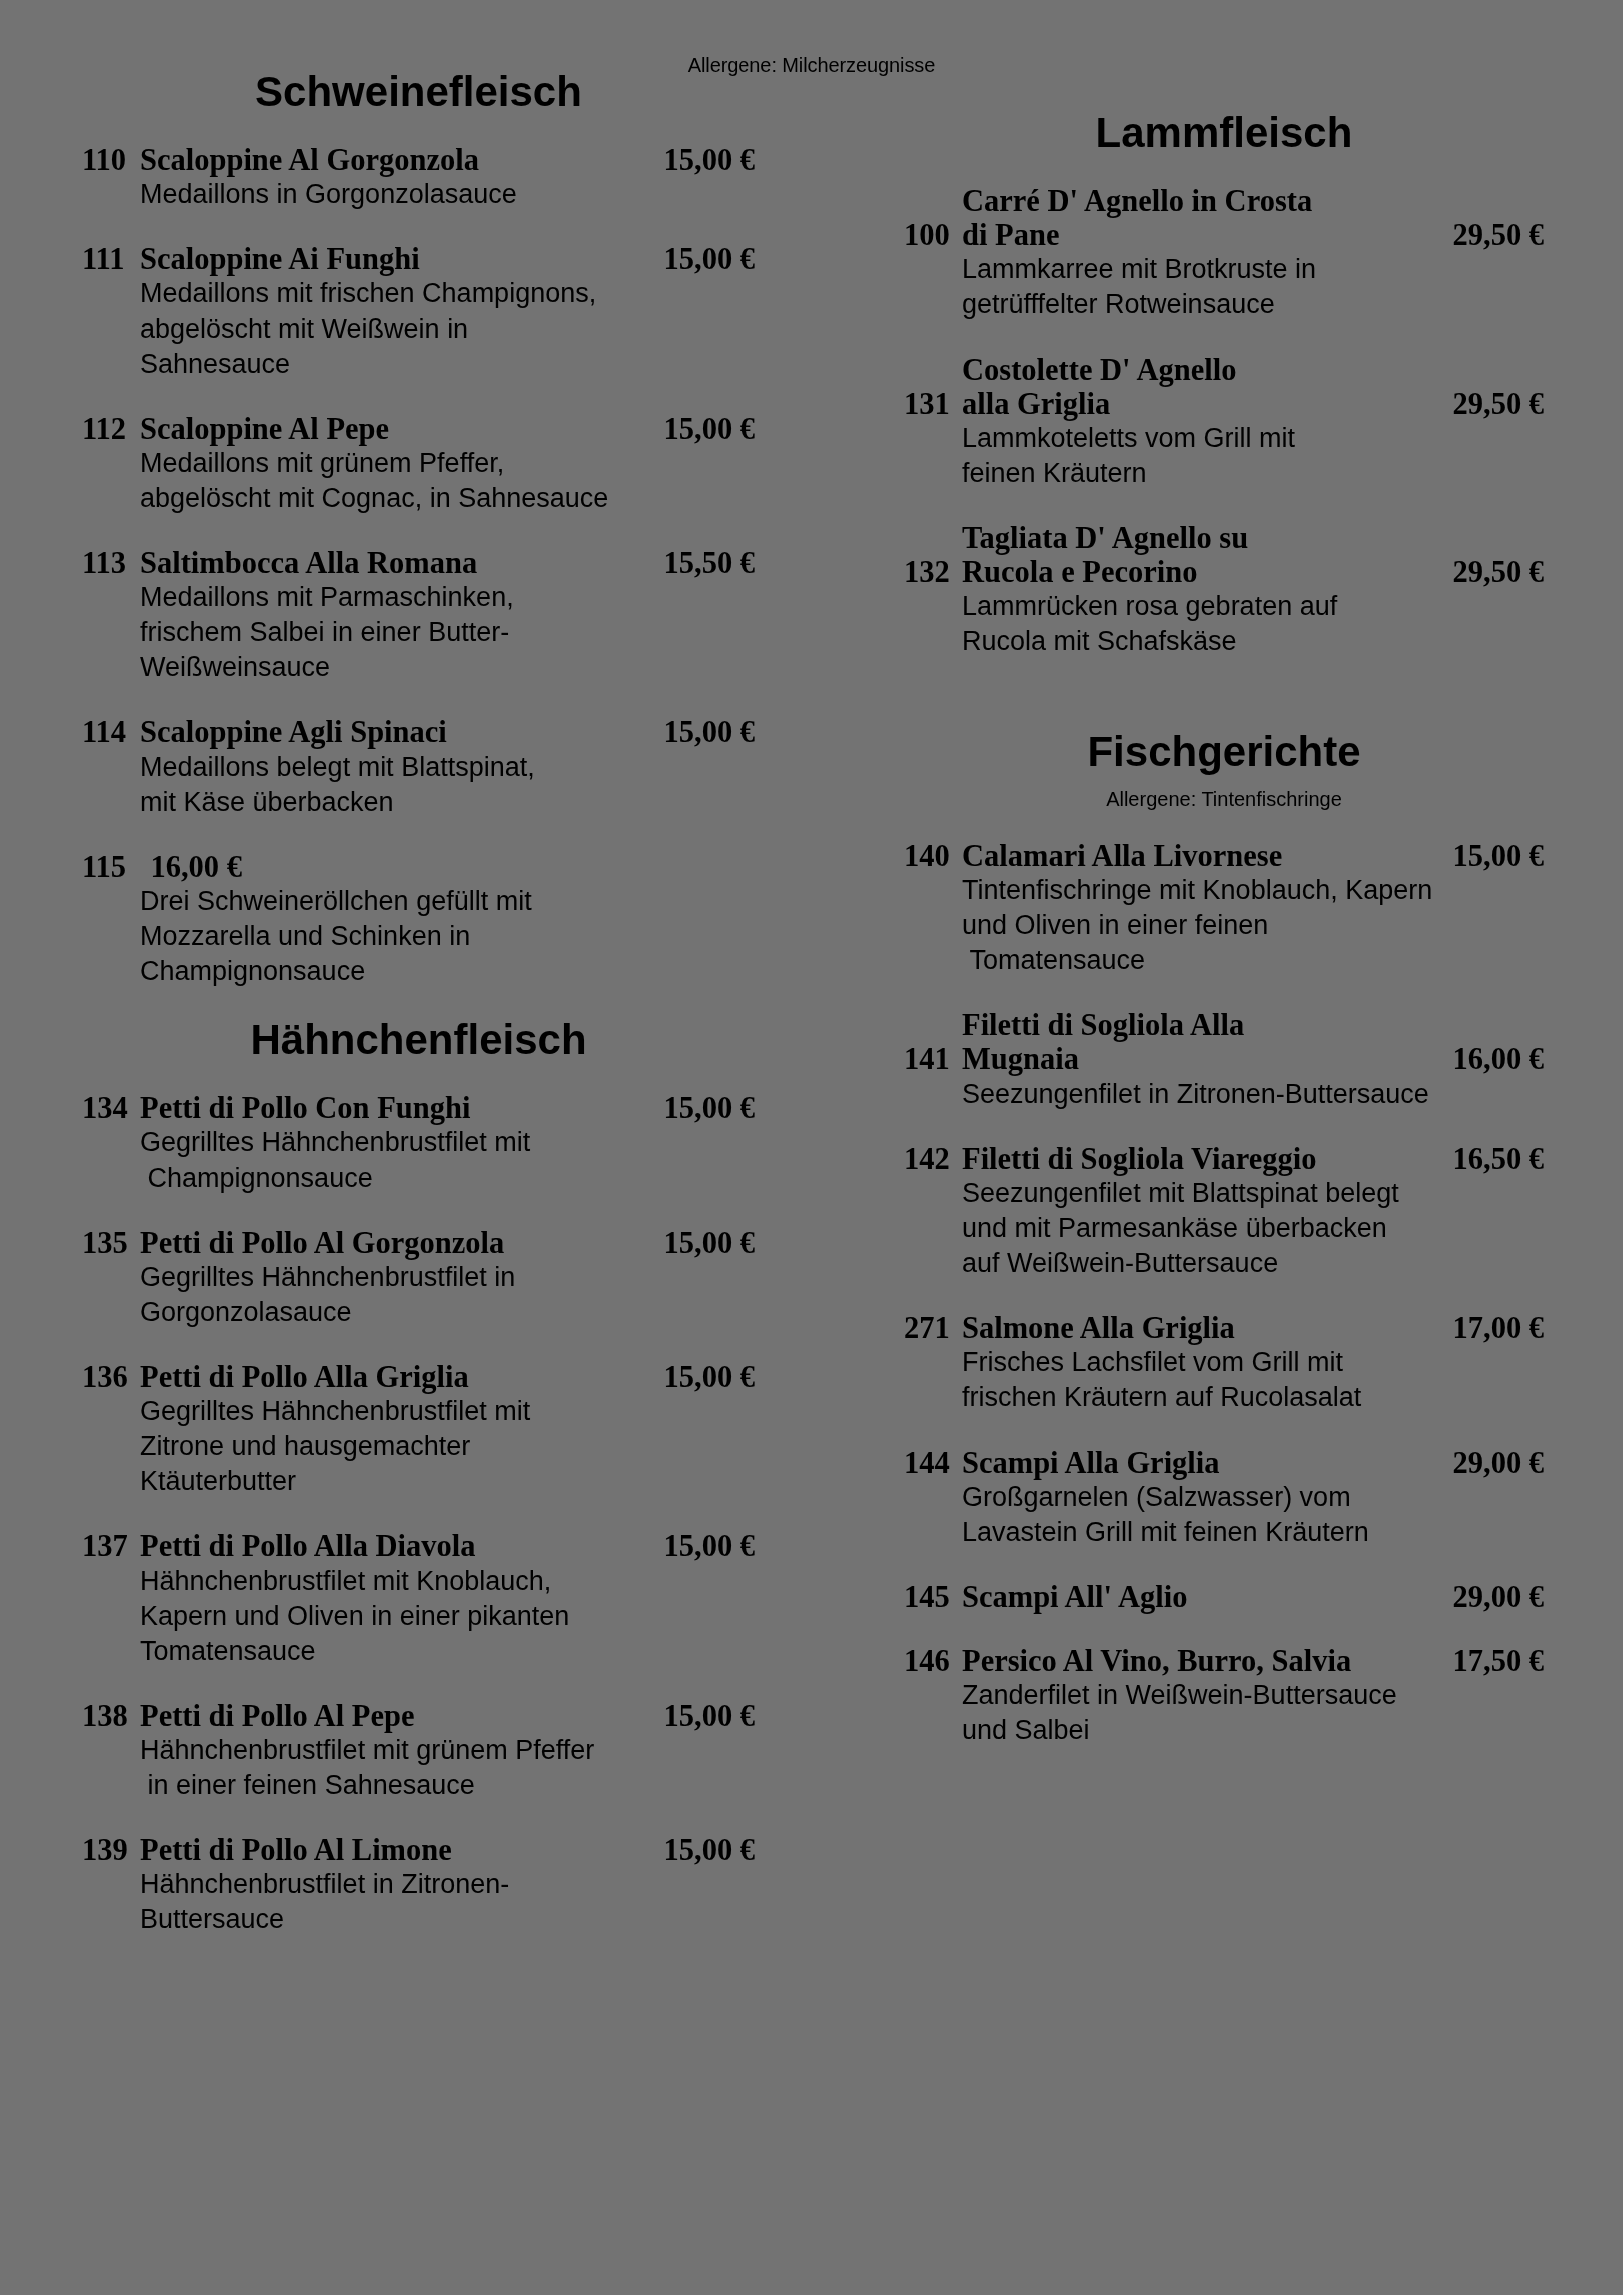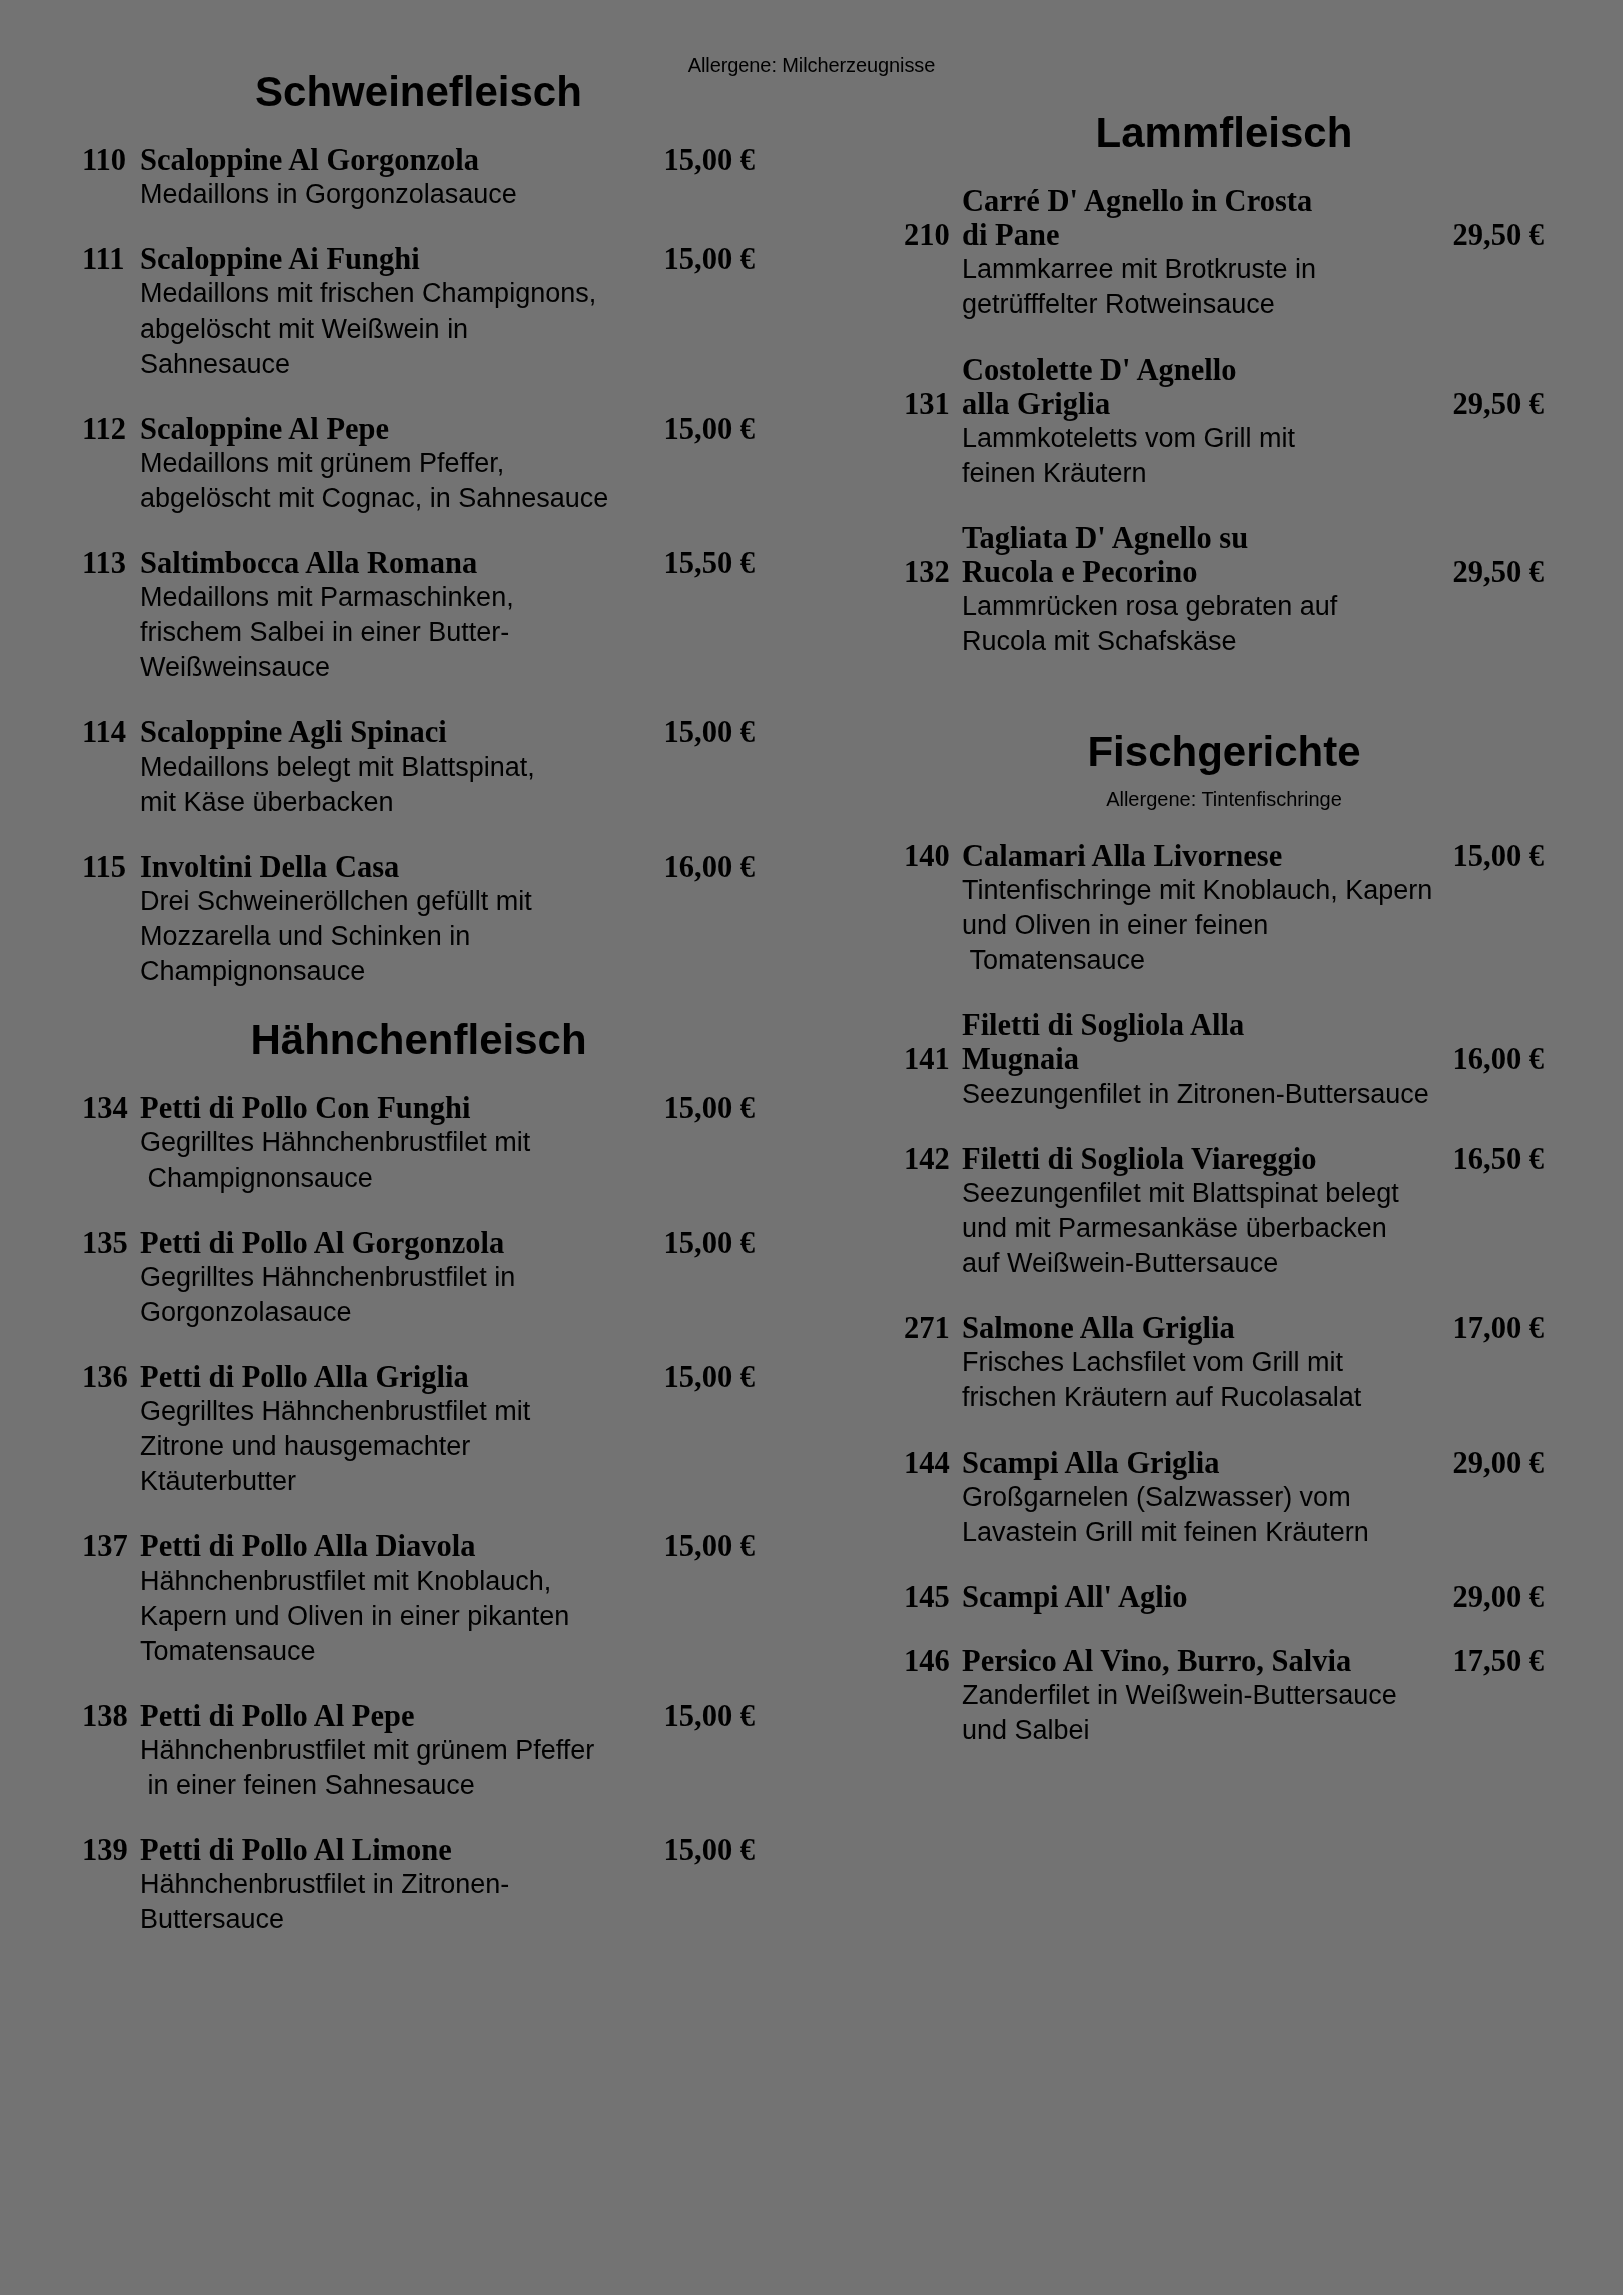--- a/index.html
+++ b/index.html
@@ -164,21 +164,20 @@
           <span class="item-name">Scaloppine Agli Spinaci</span>
           <span class="item-price">15,00 €</span>
         </div>
         <div class="item-desc">Medaillons belegt mit Blattspinat,
 mit Käse überbacken</div>
       </div>
       <div class="gap-m"></div>
       <div class="item">
         <div class="item-titleline">
           <span class="item-num">115</span>
-          <span class="item-name">Involtini Della Casa</span>
           <span class="item-price">16,00 €</span>
         </div>
         <div class="item-desc">Drei Schweineröllchen gefüllt mit
 Mozzarella und Schinken in
 Champignonsauce</div>
       </div>
       <div class="gap-m"></div>
       <div class="section-head">Hähnchenfleisch</div>
       <div class="gap-m"></div>
       <div class="item">
@@ -243,21 +242,21 @@
 Buttersauce</div>
       </div>
     </div>
   <div class="col col-right" id="col-right" style="padding-top: 41px;">
       <div class="gap-xl"></div>
       <div class="section-head">Lammfleisch</div>
       <div class="gap-m"></div>
       <div class="item">
         <div class="item-pretitle">Carré D' Agnello in Crosta</div>
         <div class="item-titleline">
-          <span class="item-num">210</span>
+          <span class="item-num">100</span>
           <span class="item-name">di Pane</span>
           <span class="item-price">29,50 €</span>
         </div>
         <div class="item-desc">Lammkarree mit Brotkruste in
 getrüfffelter Rotweinsauce</div>
       </div>
       <div class="gap-m"></div>
       <div class="item">
         <div class="item-pretitle">Costolette D' Agnello</div>
         <div class="item-titleline">

